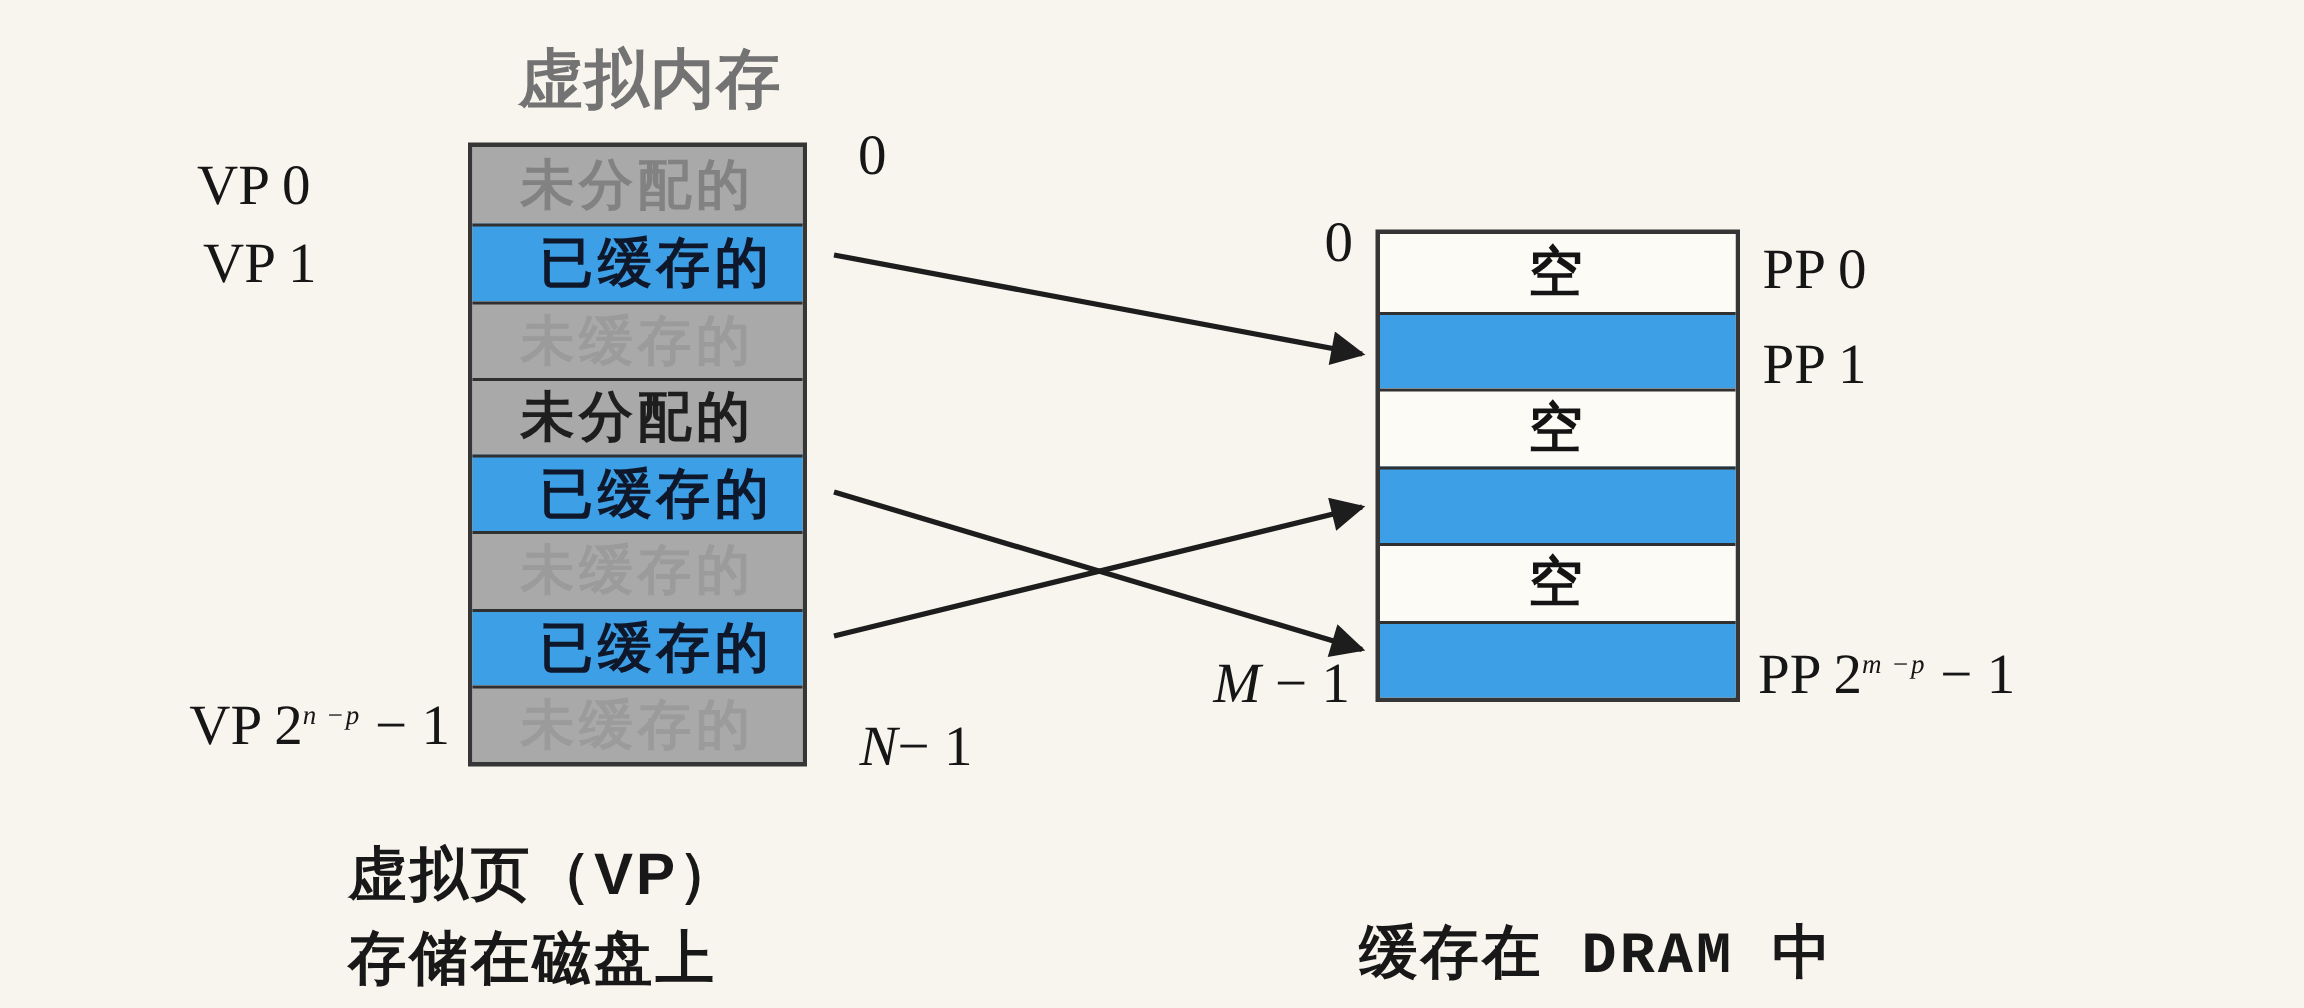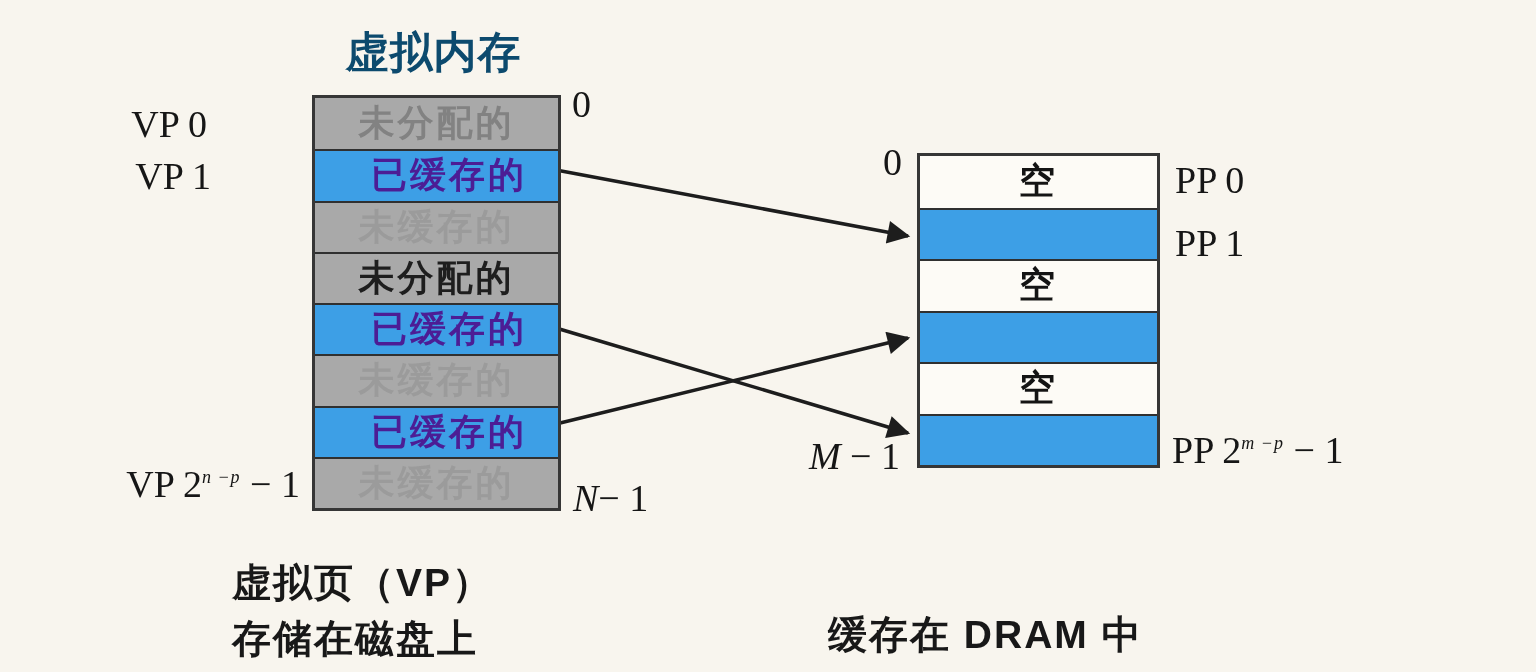--- a/index.html
+++ b/index.html
@@ -4,41 +4,41 @@
 <style>
   html,body{margin:0;padding:0;}
   .canvas{
     position:relative;width:1536px;height:672px;
     background:#f8f5ee;overflow:hidden;
     font-family:"Liberation Sans",sans-serif;
   }
   
   .mem-title{
     position:absolute;width:243px;text-align:center;
-    font-size:43px;font-weight:bold;color:#0c4a6e;
+    font-size:43px;font-weight:bold;color:#737373;
     font-family:Liberation Mono, monospace;letter-spacing:1px;
   }
   .vm-title{left:312px;top:24px;}
   .pm-title{left:917px;top:24px;}
   
   .membox{position:absolute;border:3px solid #363636;box-sizing:border-box;}
-  .vm-box{left:312px;top:95px;width:249px;height:416px;}
+  .vm-box{left:312px;top:95px;width:226px;height:416px;}
   .pm-box{left:917px;top:153px;width:243px;height:315px;}
   .mrow{
     position:relative;width:100%;box-sizing:border-box;
     display:flex;align-items:center;justify-content:center;
     font-weight:bold;font-size:36px;letter-spacing:3px;
   }
   .vm-box .mrow{height:51.25px;}
   .pm-box .mrow{height:51.5px;}
   .mrow + .mrow{border-top:2px solid #303030;}
   .state-unallocated      {background:#a9a9a9;color:#828282;}
   .state-unallocated-dark {background:#a9a9a9;color:#1e1e1e;}
   .state-uncached         {background:#a9a9a9;color:#9b9b9b;}
-  .state-cached           {background:#3d9fe6;color:#4c1d95;padding-left:25px;}
+  .state-cached           {background:#3d9fe6;color:#0f172a;padding-left:25px;}
   .state-empty            {background:#fdfbf6;color:#141414;}
   
   .mathlabel{
     position:absolute;font-family:"Liberation Serif",serif;
     font-size:38px;color:#161616;line-height:44px;height:44px;white-space:nowrap;
   }
   .right-align{text-align:right;}
   .mathlabel .var{font-style:italic;}
   .mathlabel sup{font-size:18px;font-style:italic;line-height:0;vertical-align:super;letter-spacing:1px;}
   .lbl-vp0    {left:40px; top:102px;width:167px;}
@@ -54,21 +54,21 @@
   
   .caption{
     position:absolute;font-size:39px;font-weight:bold;color:#181818;
     letter-spacing:2px;white-space:nowrap;
     font-family:"Liberation Sans",sans-serif;
     margin-top:16px;
   }
   .cap-vm1{left:232px;top:540px;}
   .cap-vm2{left:232px;top:596px;}
   .cap-pm1{left:868px;top:536px;}
-  .cap-pm2{left:828px;top:592px;}
+  .cap-pm2{left:906px;top:592px;font-family:Liberation Mono, monospace;}
   
   .arrows{position:absolute;left:0;top:0;width:1536px;height:672px;pointer-events:none;}
   .arrows line{stroke:#1d1d1d;stroke-width:3.5;}
 </style>
 </head>
 <body>
 
 <div class="canvas">
 
   <svg class="arrows" viewBox="0 0 1536 672">

